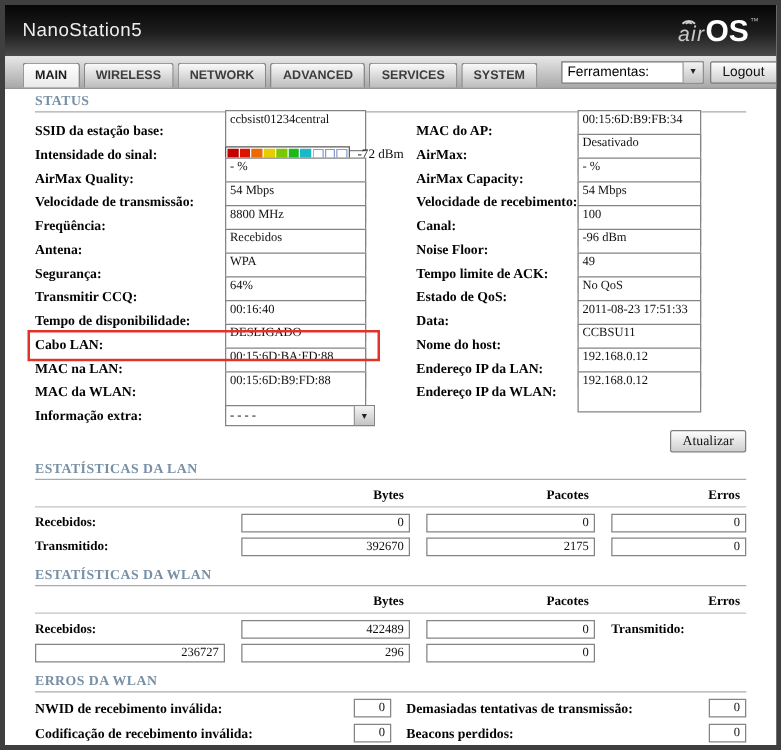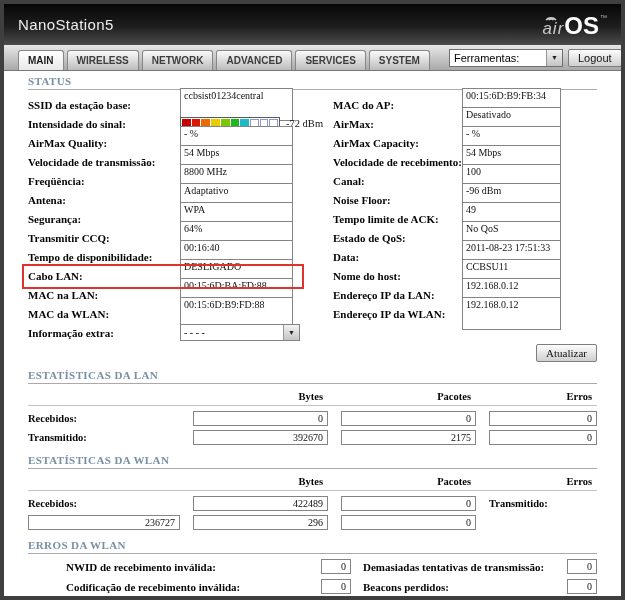--- a/index.html
+++ b/index.html
@@ -61,21 +61,21 @@
   .stats-grid{display:grid;grid-template-columns:152px 135px 135px 108px;column-gap:13px;align-items:center;}
   .stats-grid.head{grid-auto-rows:15px;}
   .stats-grid.rows{grid-auto-rows:19px;}
   .th{font-weight:bold;font-size:10.5px;color:#050505;text-align:right;padding-right:5px;}
   .rowlbl{font-weight:bold;font-size:10.5px;color:#050505;}
   .cell{box-sizing:border-box;height:15px;line-height:13px;border:1px solid #848484;background:#fff;
         text-align:right;padding:0 4px;font-size:10px;color:#111;}
 
   
   .err-grid{display:grid;grid-template-columns:243px 30px 1fr 30px;column-gap:12px;row-gap:5px;
-            align-items:center;margin-top:3px;margin-left:38px;}
+            align-items:center;margin-top:3px;}
 </style>
 </head>
 <body>
 
 <div class="frame">
 
   <div class="header">
     <div class="device-name">NanoStation5</div>
     <div class="logo">
       <span class="air-wrap">
@@ -149,21 +149,21 @@
       <span class="field w113">54 Mbps</span>
       <span class="lbl">Velocidade de recebimento:</span>
       <span class="field w99">54 Mbps</span>
 
       <span class="lbl">Freqüência:</span>
       <span class="field w113">8800 MHz</span>
       <span class="lbl">Canal:</span>
       <span class="field w99">100</span>
 
       <span class="lbl">Antena:</span>
-      <span class="field w113">Adaptativo</span>
+      <span class="field w113">Recebidos</span>
       <span class="lbl">Noise Floor:</span>
       <span class="field w99">-96 dBm</span>
 
       <span class="lbl">Segurança:</span>
       <span class="field w113">WPA</span>
       <span class="lbl">Tempo limite de ACK:</span>
       <span class="field w99">49</span>
 
       <span class="lbl">Transmitir CCQ:</span>
       <span class="field w113">64%</span>

